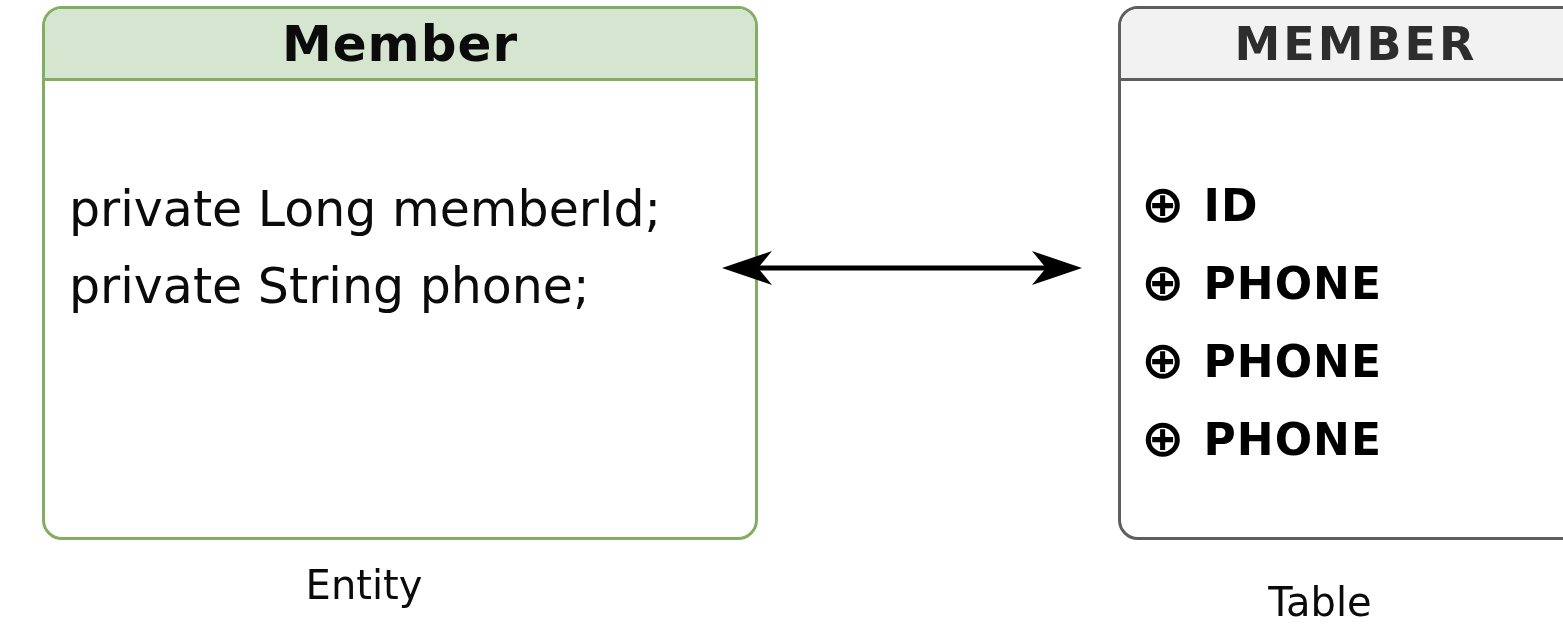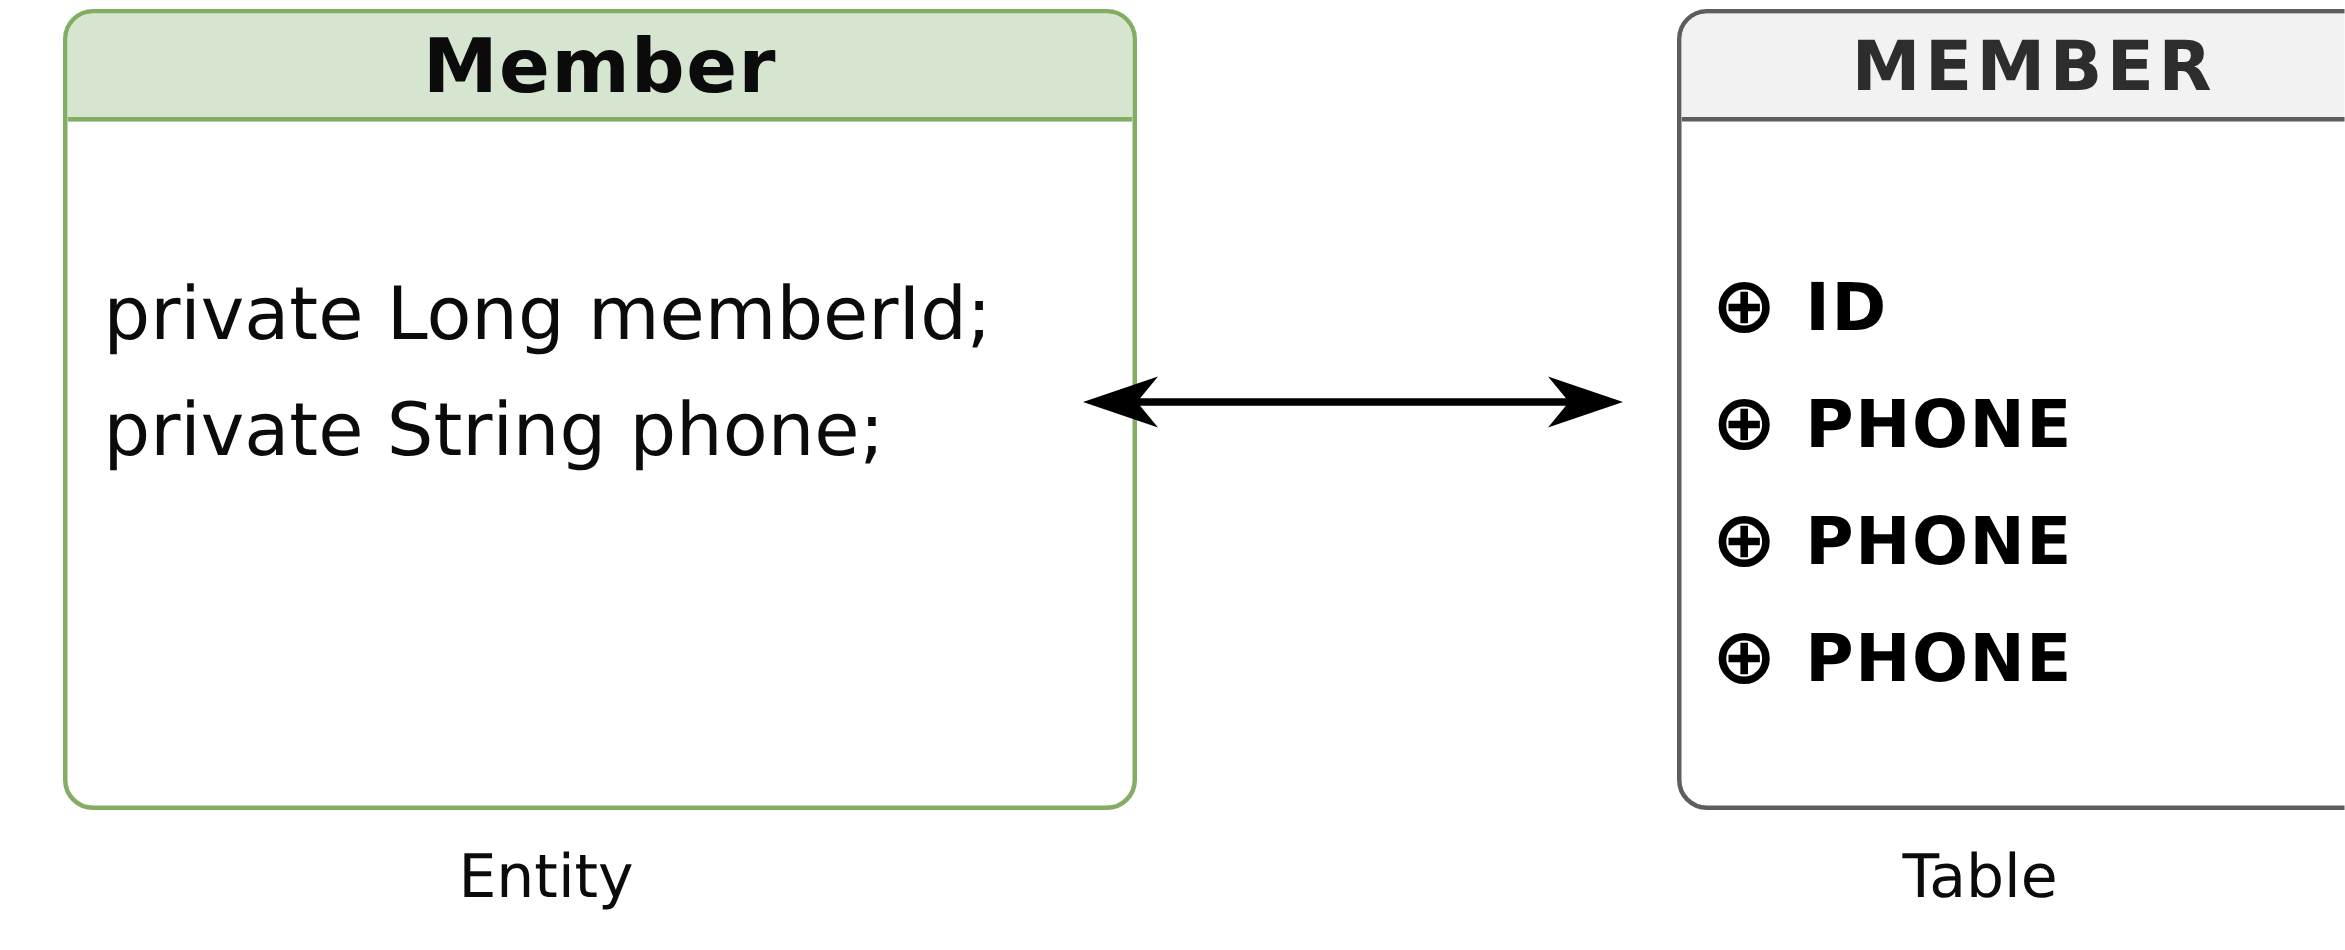--- a/index.html
+++ b/index.html
@@ -96,21 +96,21 @@
 
   
   .caption {
     position: absolute;
     text-align: center;
     font-size: 40px;
     font-weight: 400;
     color: #0b0b0b;
   }
   .caption-entity { left: 6px;    top: 562px; width: 716px; }
-  .caption-table  { left: 1082px; top: 562px; width: 476px; }
+  .caption-table  { left: 1082px; top: 579px; width: 476px; }
 </style>
 </head>
 <body>
 
 <div class="canvas">
 
   <div class="node entity-box">
     <div class="node-header">
       <span>Member</span>
     </div>

